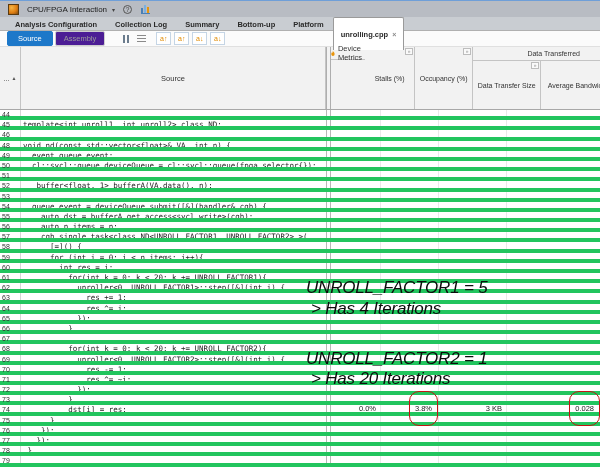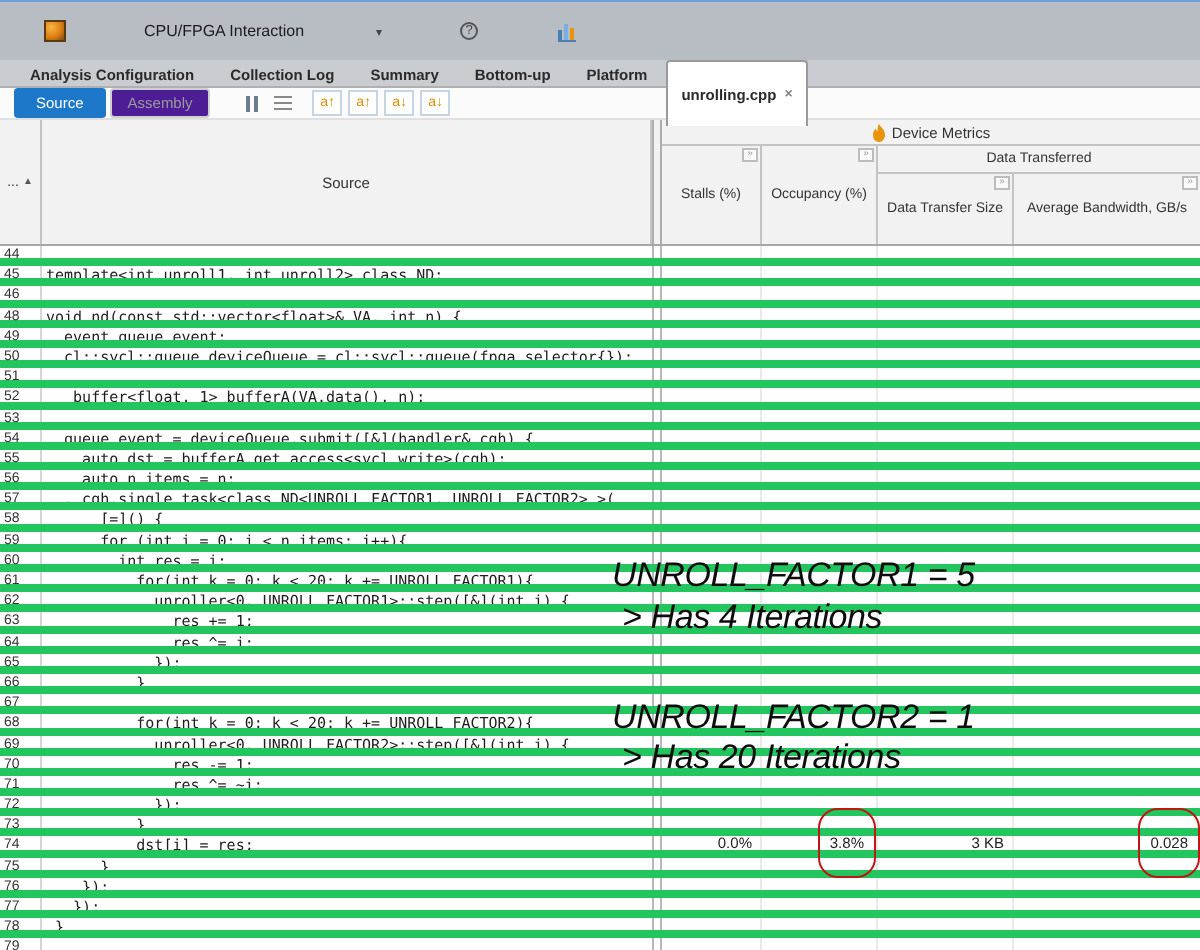--- a/index.html
+++ b/index.html
@@ -1,20 +1,20 @@
 <!DOCTYPE html>
 <html><head>
 <meta charset="utf-8">
 <style>
   * { box-sizing: border-box; margin: 0; padding: 0; }
   html,body { width:600px; height:475px; overflow:hidden; }
   body { font-family:"Liberation Sans",sans-serif; background:#fff; position:relative; }
 
   
-  .appbar { height:30px; background:#b8bcc3; display:flex; align-items:center; padding-left:22px; border-top:1px solid #6f9fd8;gap:31px; }
+  .appbar { height:17px; background:#b8bcc3; display:flex; align-items:center; padding-left:8px; border-top:1px solid #6f9fd8; }
   .app-icon { width:11px; height:11px; margin-right:8px; border:1px solid #5a3a10;
               background:radial-gradient(circle at 30% 30%, #f5b544 0%, #e07f12 55%, #7c4a10 100%); }
   .app-title { font-size:8px; color:#1b1b1b; margin-right:5px; }
   .caret { font-size:6px; color:#444; margin-right:8px; }
   .help-icon { width:9px; height:9px; border:1px solid #555; border-radius:50%; font-size:6.5px;
                line-height:8px; text-align:center; color:#444; margin-right:9px; }
   .cmp-icon { display:inline-block; }
 
   
   .tabbar { height:14px; background:#c9cdd2; display:flex; align-items:stretch; padding-left:6px; border-bottom:1px solid #b0b0b0;font-weight:bold; }
@@ -34,21 +34,21 @@
   .menu-icon i { width:9px; height:1.5px; background:#8a8a8a; }
   .nav-btn { width:15px; height:13px; border:1px solid #c5d5e5; background:#fff; color:#e08a00;
              font-size:7px; display:inline-flex; align-items:center; justify-content:center; margin-right:3px; }
 
   
   .thead { height:63px; display:flex; background:#f2f2f2; border-bottom:1px solid #a8a8a8; font-size:7px; color:#333; }
   .hc { border-right:1px solid #c4c4c4; position:relative; }
   .h-line { width:21px; display:flex; align-items:center; justify-content:center; gap:2px; }
   .h-source { width:305px; display:flex; align-items:center; justify-content:center; font-size:7.5px; }
   .h-split { width:5px; border-left:1px solid #aeaeae; border-right:1px solid #aeaeae; background:#f2f2f2; }
-  .h-metrics { width:269px; display:flex; flex-direction:column; }
+  .h-metrics { width:269px; display:flex; }
   .h-dm { height:13px; border-bottom:1px solid #c4c4c4; display:flex; align-items:center; justify-content:center; gap:3px; font-size:7.5px; }
   .h-row2 { flex:1; display:flex; }
   .h-stalls { width:50px; display:flex; align-items:center; justify-content:center; }
   .h-occ { width:58px; display:flex; align-items:center; justify-content:center; }
   .h-dtg { width:161px; display:flex; flex-direction:column; border-right:none; }
   .h-dt { height:14px; border-bottom:1px solid #c4c4c4; display:flex; align-items:center; justify-content:center; }
   .h-row3 { flex:1; display:flex; }
   .h-size { width:68px; display:flex; align-items:center; justify-content:center; text-align:center; }
   .h-bw { width:93px; display:flex; align-items:center; justify-content:center; text-align:center; border-right:none; }
   .sort-icon { font-size:5px; color:#555; }

